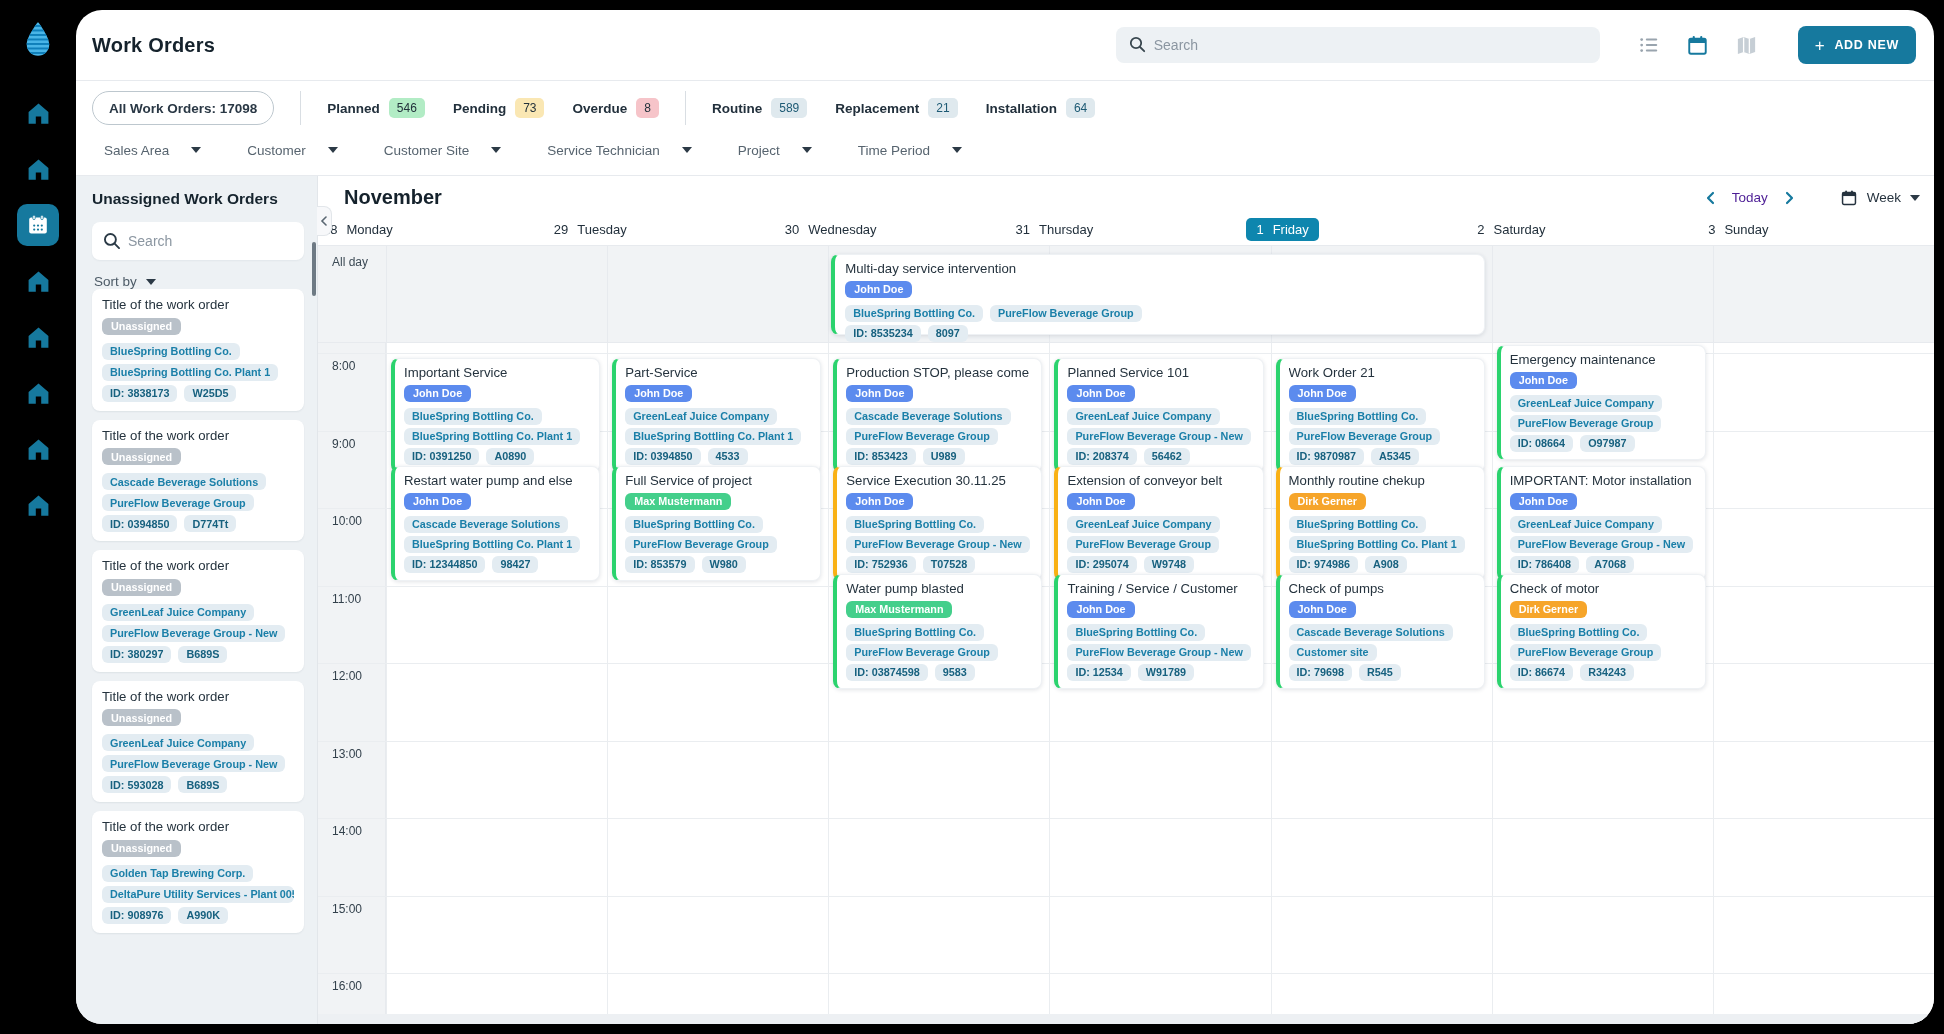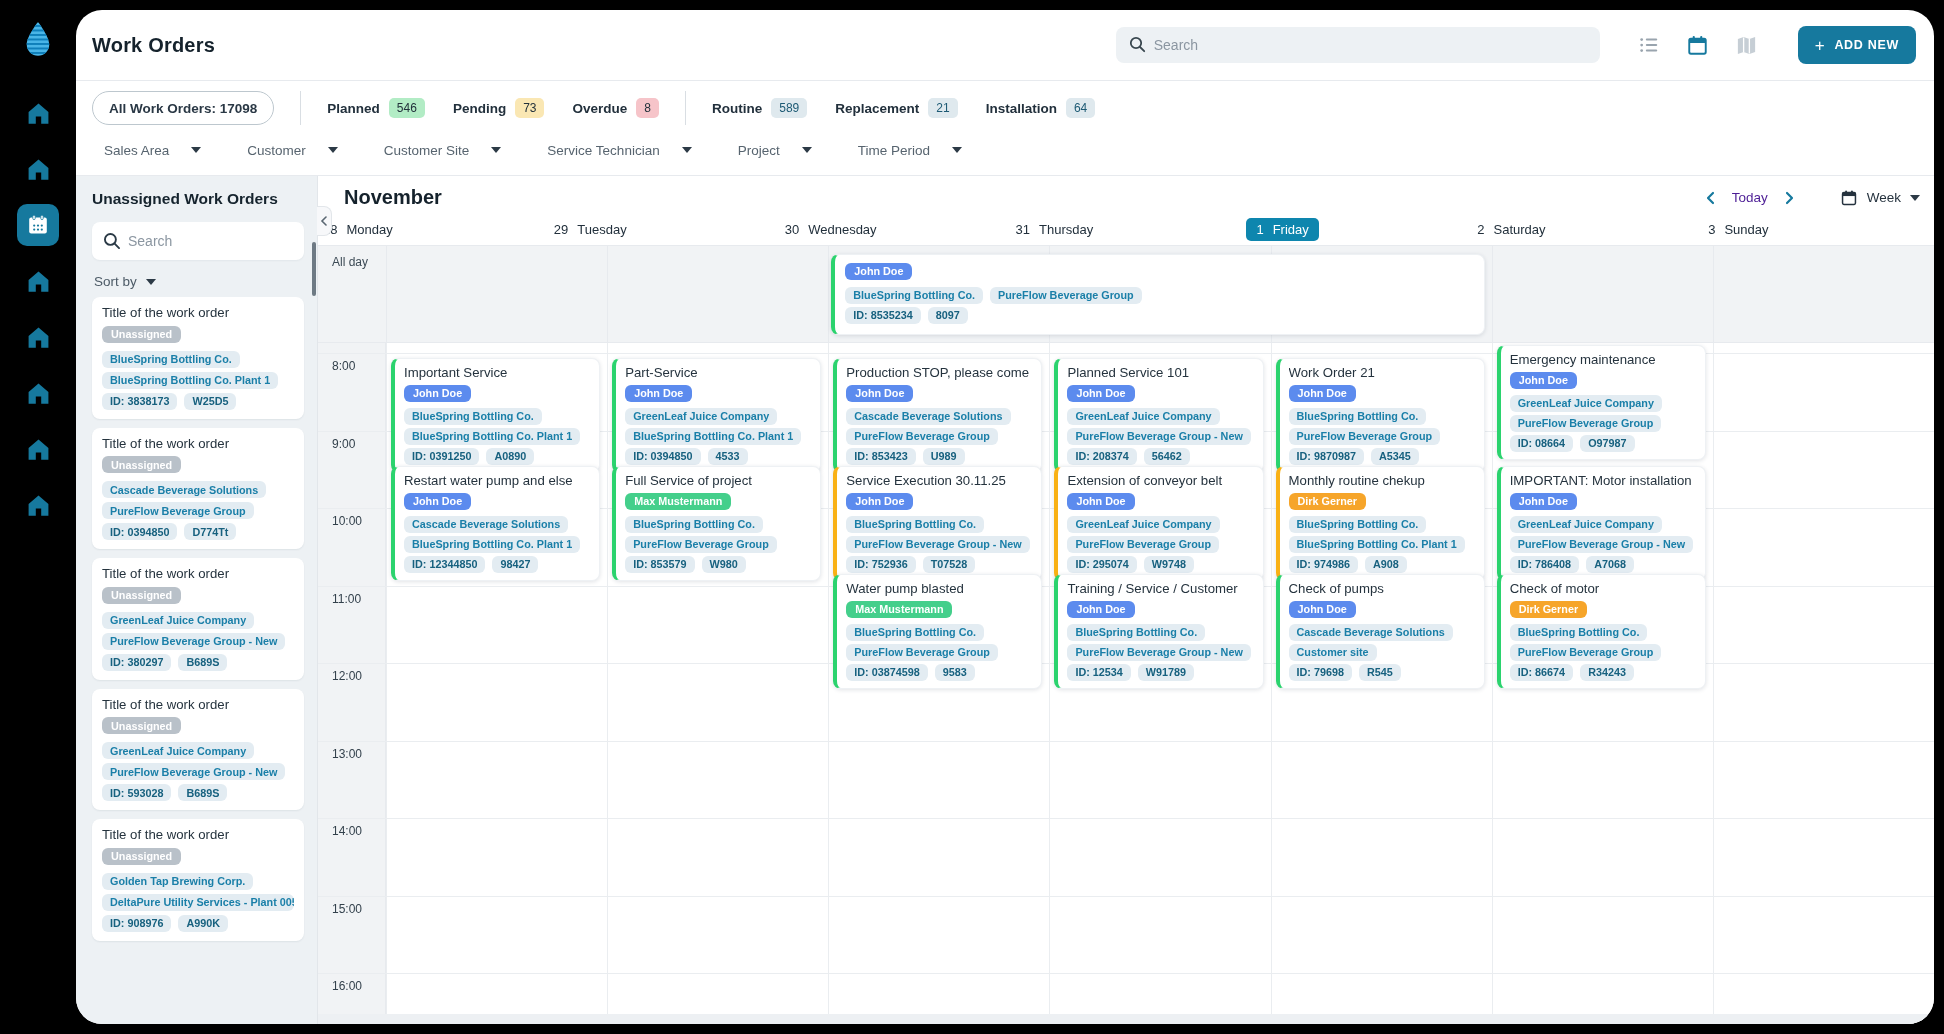--- a/index.html
+++ b/index.html
@@ -54,21 +54,21 @@
 
   
   .sidebar { width:242px; background:#edf1f4; border-right:1px solid #e2e6ea; padding:14px 13px 0 16px; position:relative; }
   .sb-title { font-size:15.5px; font-weight:700; color:#16242e; margin-bottom:14px; }
   .sb-search { position:relative; margin-bottom:14px; }
   .sb-search input { width:100%; height:38px; background:#fff; border:none; border-radius:8px;
                      padding:0 10px 0 36px; font-size:14px; color:#4e5a65; outline:none; font-family:inherit;
                      box-shadow:0 1px 2px rgba(20,40,60,.05); }
   .sb-search input::placeholder { color:#8b96a1; }
   .sb-search .mag { position:absolute; left:10px; top:9px; }
-  .sort-row { display:flex; align-items:center; gap:9px; margin:2px 0 8px 2px; cursor:pointer; }
+  .sort-row { display:flex; align-items:center; gap:9px; margin:2px 0 0 2px; cursor:pointer; }
   .sort-label { font-size:13.5px; color:#4c5a66; }
   .sb-thumb { position:absolute; right:1px; top:66px; width:4px; height:54px; background:#6e7a84; border-radius:2px; }
 
   .wo-card { background:#fff; border-radius:8px; padding:8px 10px 9px; margin-bottom:9px;
              box-shadow:0 1px 2px rgba(20,40,60,.07); cursor:pointer; }
   .wo-title { font-size:13.2px; color:#25333e; margin-bottom:4px; }
   .badge { display:inline-block; color:#fff; font-size:10.8px; font-weight:700; padding:2.5px 9px; border-radius:6px; }
   .c-blue   { background:var(--badge-blue); }
   .c-green  { background:var(--badge-green); }
   .c-orange { background:var(--badge-orange); }
@@ -467,20 +467,21 @@
       <div class="allday-row" id="allday-row">
         <div class="allday-gutter">All day</div>
       <div class="allday-col"></div>
           <div class="allday-col"></div>
           <div class="allday-col"></div>
           <div class="allday-col"></div>
           <div class="allday-col"></div>
           <div class="allday-col"></div>
           <div class="allday-col"></div>
           <div class="event allday b-green" style="left: calc(28.5714% + 51.5714px); width: calc(42.8571% - 39.1429px); top: 8px; height: 81px;">
+    <div class="event-title">Multi-day service intervention</div>
     <span class="badge c-blue">John Doe</span>
     <div class="tags-col">
               <span class="tag">BlueSpring Bottling Co.</span>
               <span class="tag">PureFlow Beverage Group</span>
             </div>
     <div class="ids-row">
       <span class="tag id">ID: 8535234</span>
       <span class="tag id">8097</span>
     </div>
   </div>

